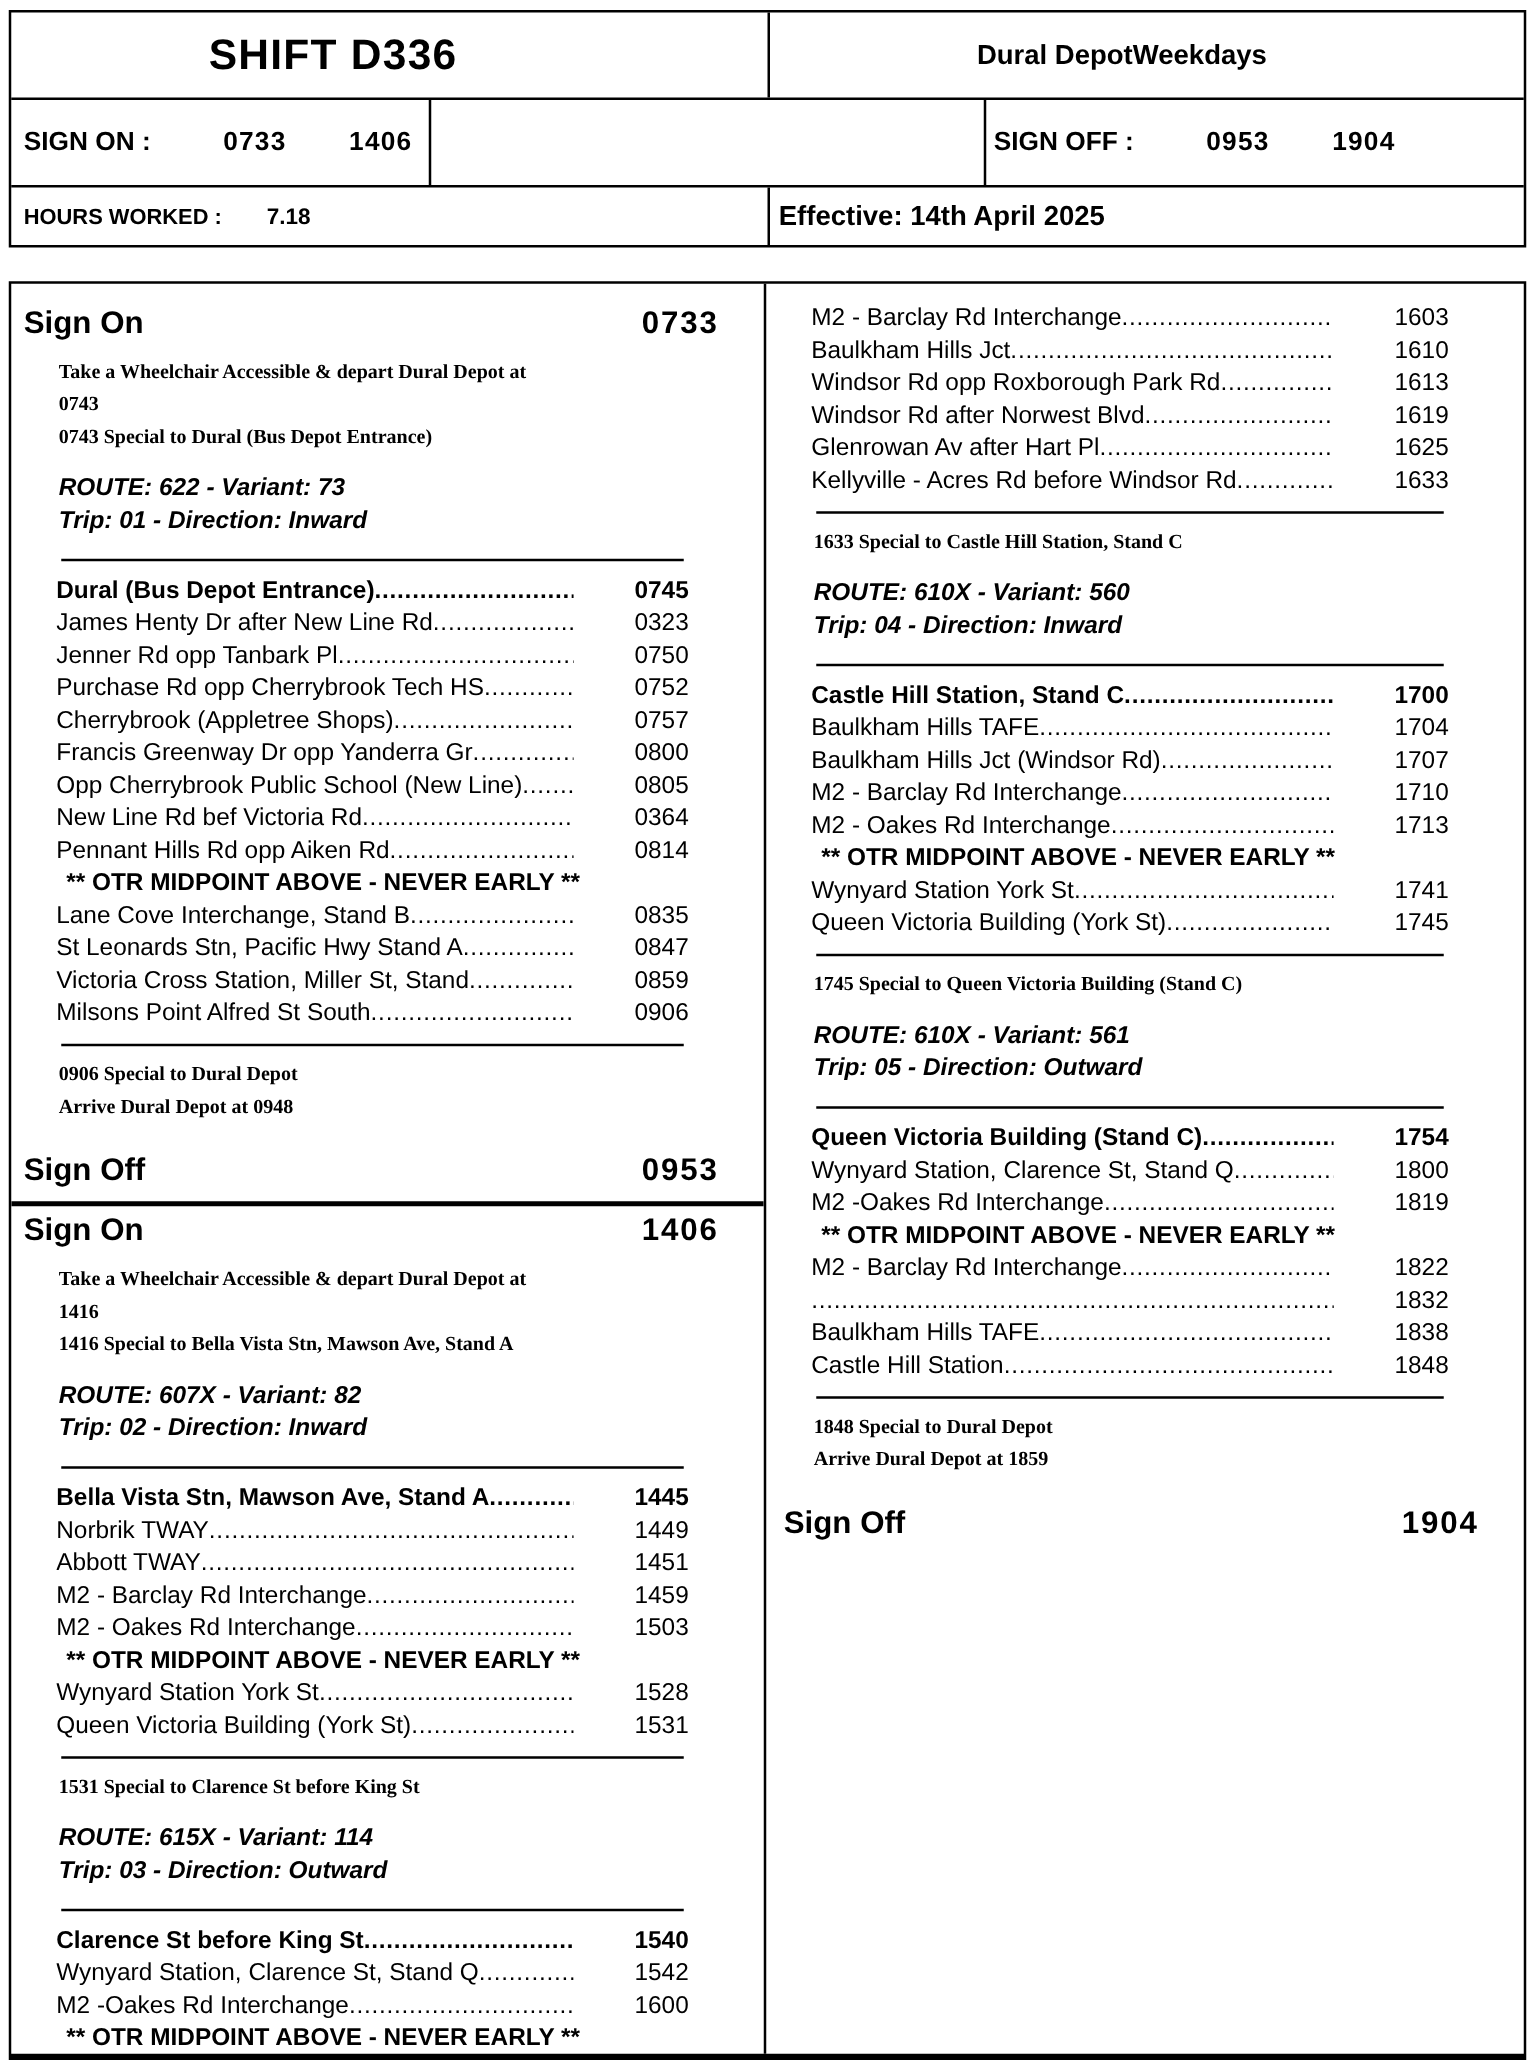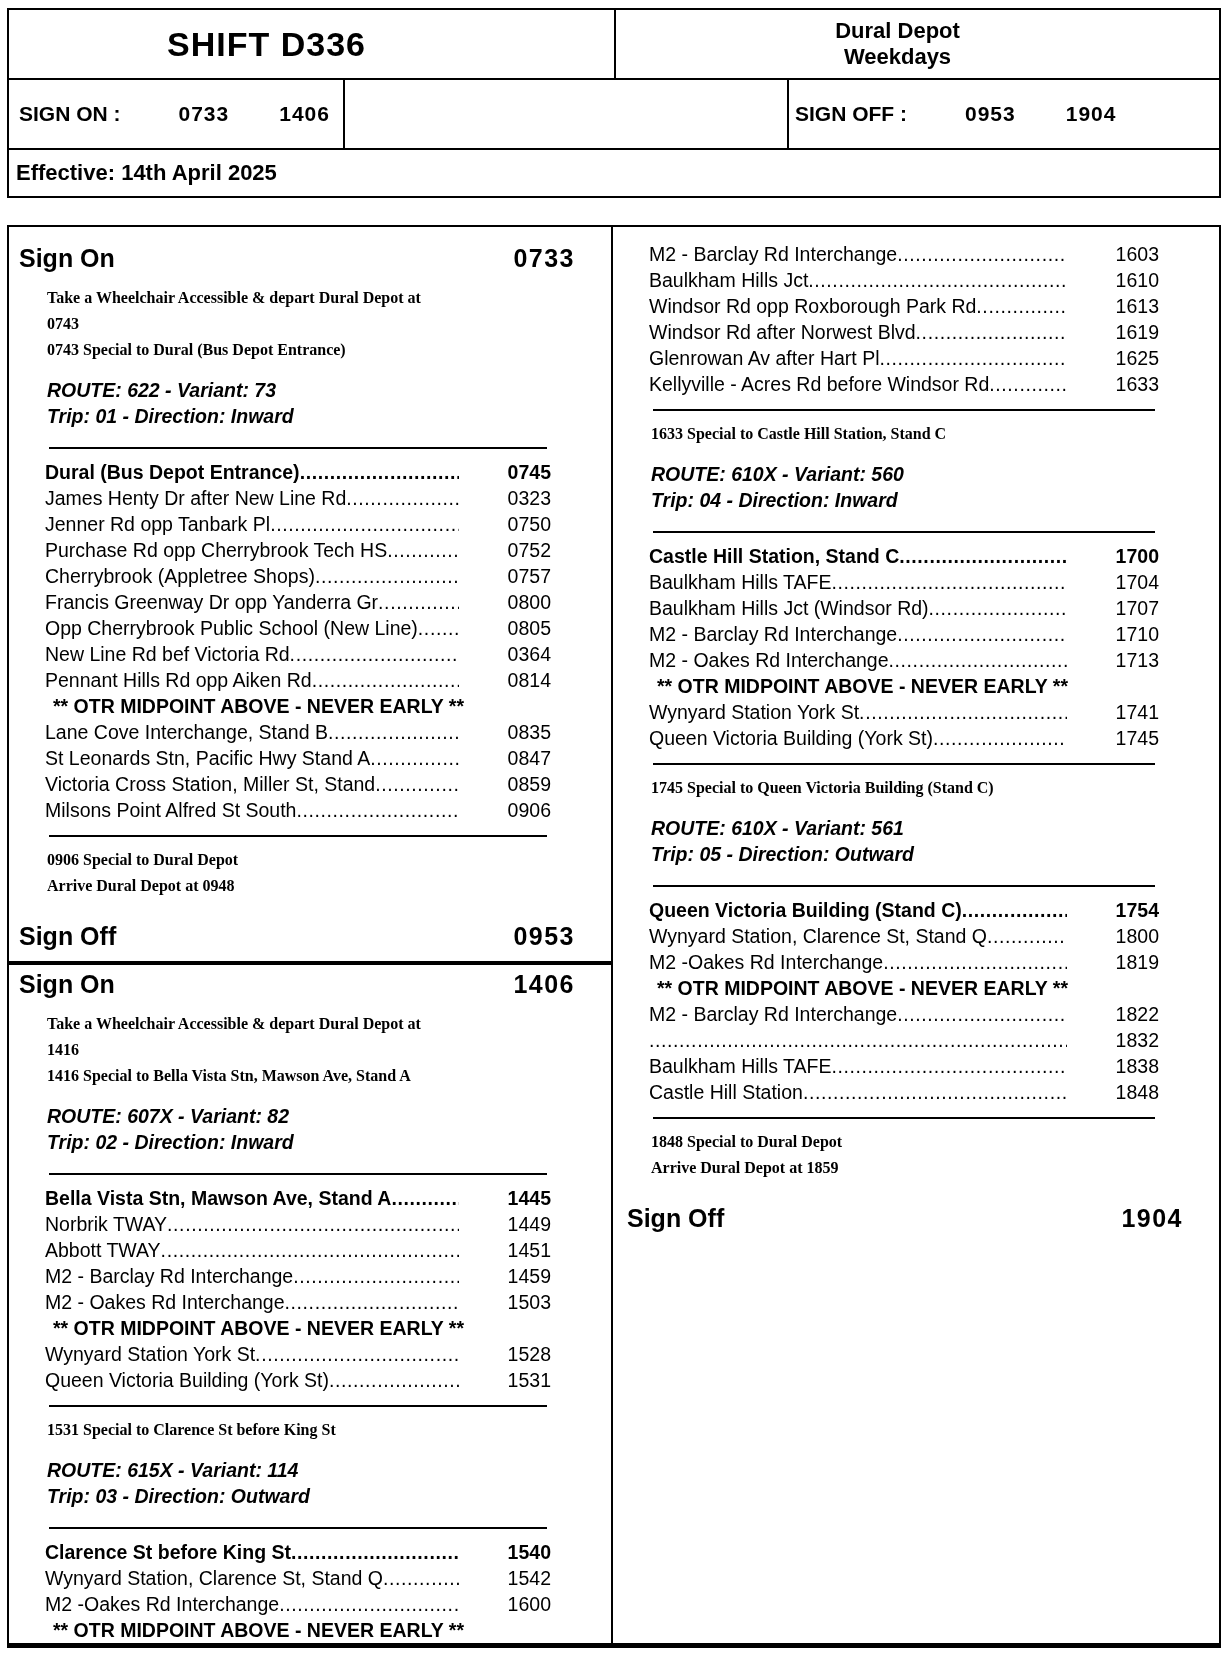--- a/index.html
+++ b/index.html
@@ -15,21 +15,21 @@
   .header-table { border: 2px solid #000; width: 1214px; }
   .hrow { display: flex; }
   .hcell { position: relative; }
   .hrow1 { height: 70px; border-bottom: 2px solid #000; }
   .title-cell {
     width: 607px; border-right: 2px solid #000;
     display: flex; align-items: center; justify-content: center;
     font-size: 34px; font-weight: bold; padding-right: 90px; letter-spacing: 1px;
   }
   .depot-cell {
-    flex: 1; display: flex; flex-direction: column; align-items: center; justify-content: center;
+    flex: 1; display: flex; flex-direction: row; align-items: center; justify-content: center;
     font-size: 22px; font-weight: bold; line-height: 26px; padding-right: 40px;
   }
   .hrow2 { height: 70px; border-bottom: 2px solid #000; font-size: 21px; font-weight: bold; }
   .signon-cell {
     width: 336px; border-right: 2px solid #000;
     display: flex; align-items: center; padding-left: 10px;
   }
   .mid-cell { width: 444px; border-right: 2px solid #000; }
   .signoff-cell { flex: 1; display: flex; align-items: center; padding-left: 6px; }
   .t1 { margin-left: 58px; letter-spacing: 1px; }
@@ -107,20 +107,24 @@
         <span class="t2">1406</span>
       </div>
       <div class="hcell mid-cell"></div>
       <div class="hcell signoff-cell">
         <span>SIGN OFF :</span>
         <span class="t1">0953</span>
         <span class="t2">1904</span>
       </div>
     </div>
     <div class="hrow hrow3">
+      <div class="hcell hours-cell">
+        <span>HOURS WORKED :</span>
+        <span class="hours-value">7.18</span>
+      </div>
       <div class="hcell effective-cell">Effective: 14th April 2025</div>
     </div>
   </div>
 
   <div class="main-box">
     <div class="col col-left">
         <div class="heading">
           <span class="h-label">Sign On</span>
           <span class="h-time">0733</span>
         </div>

